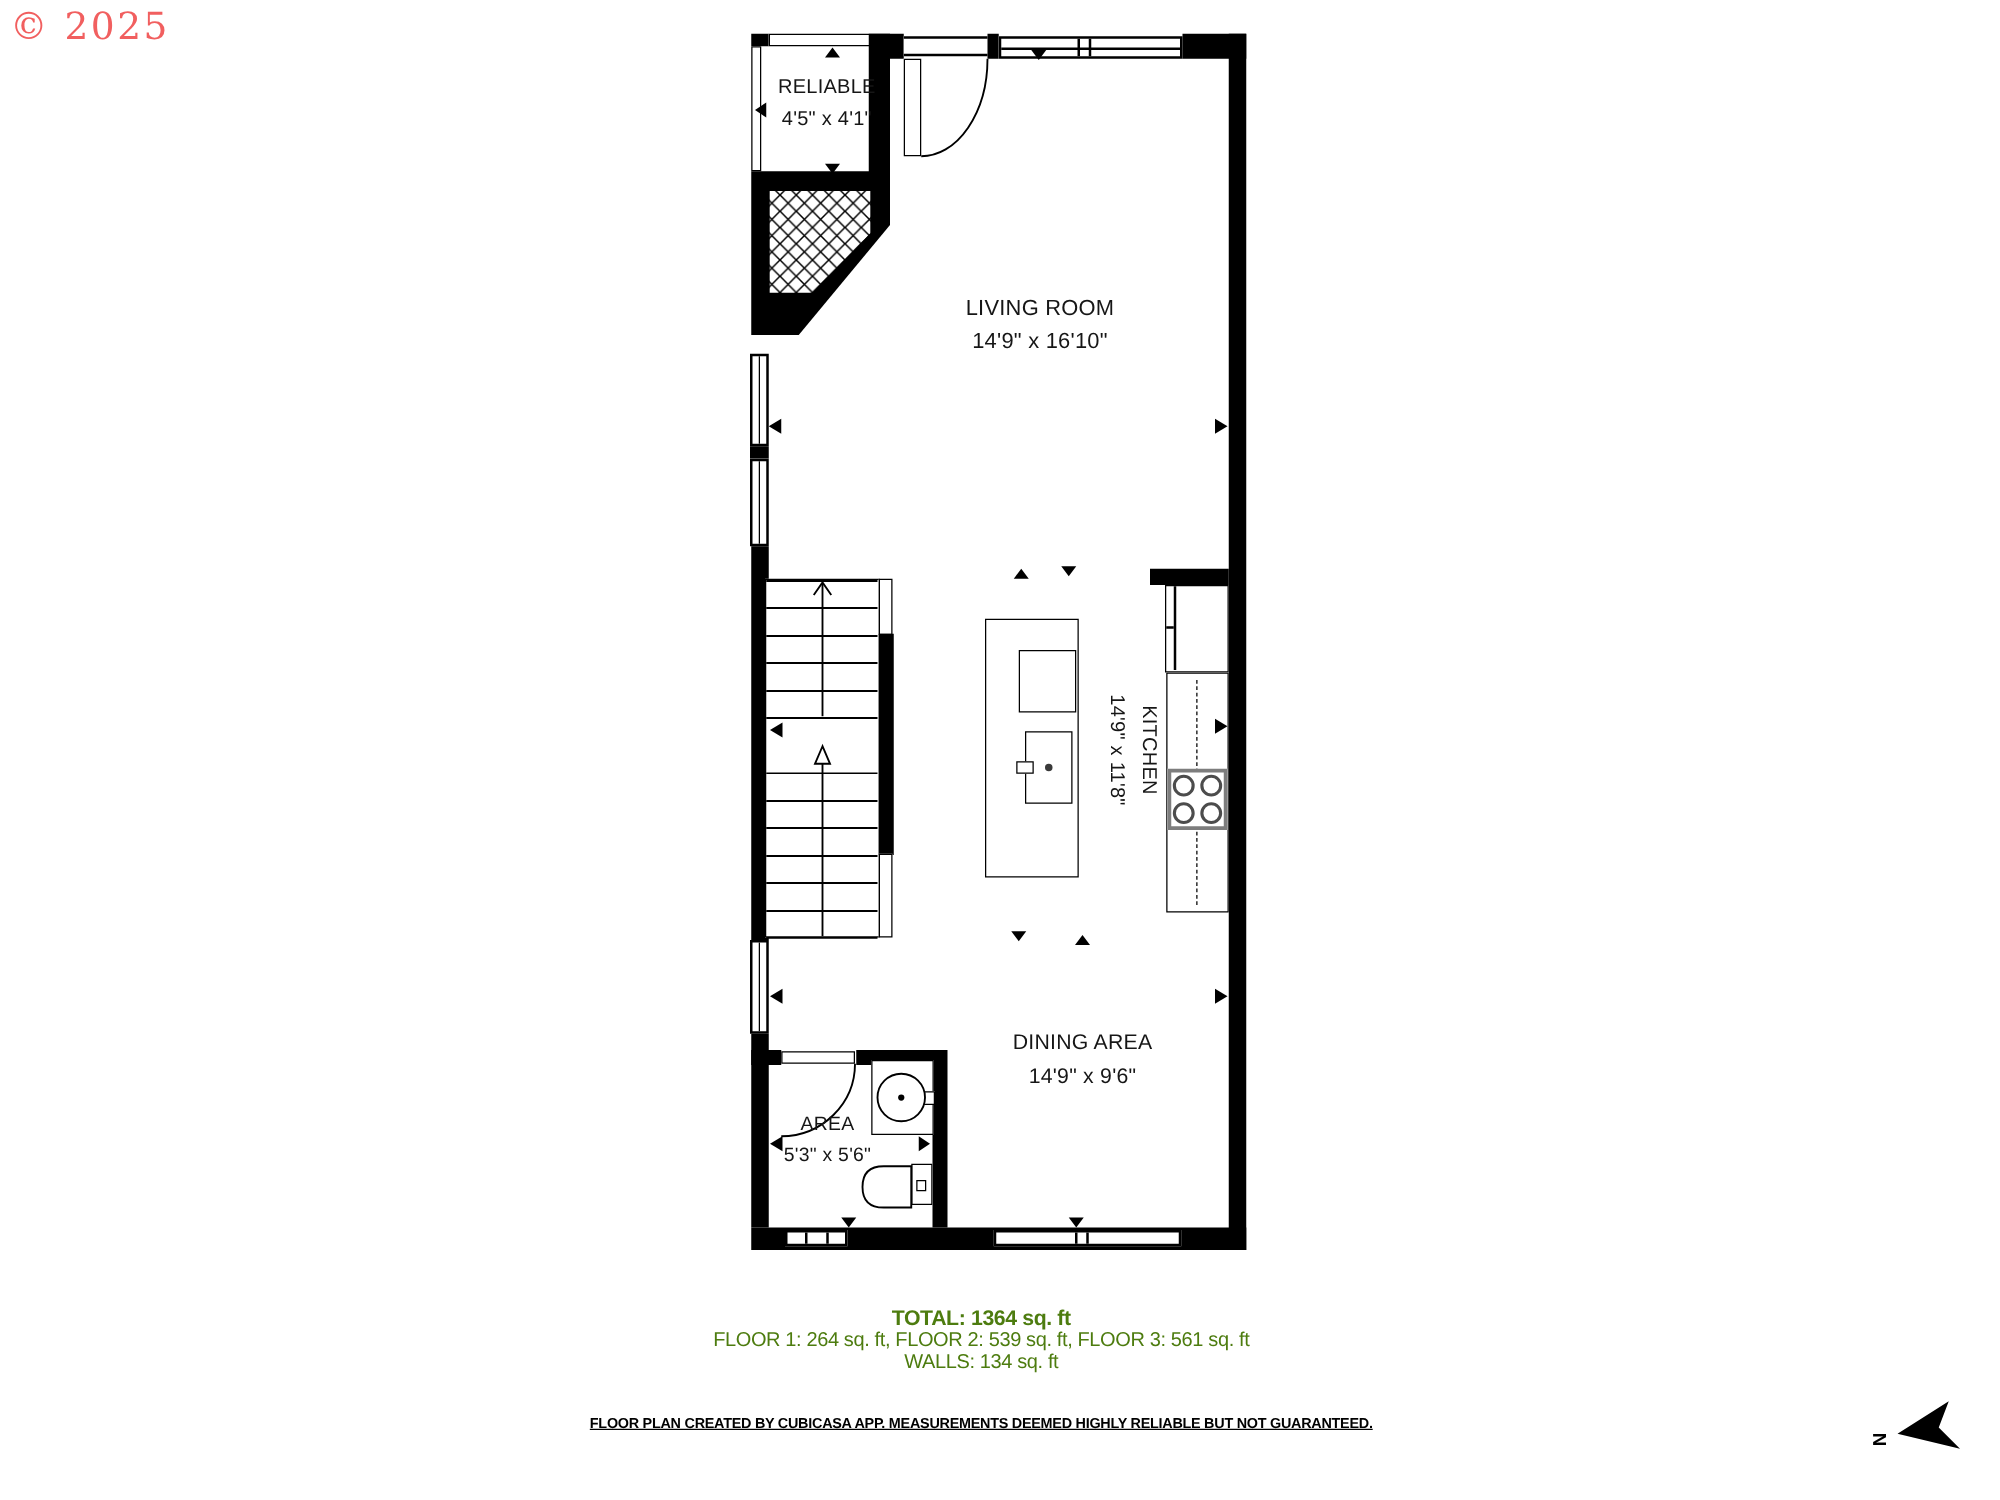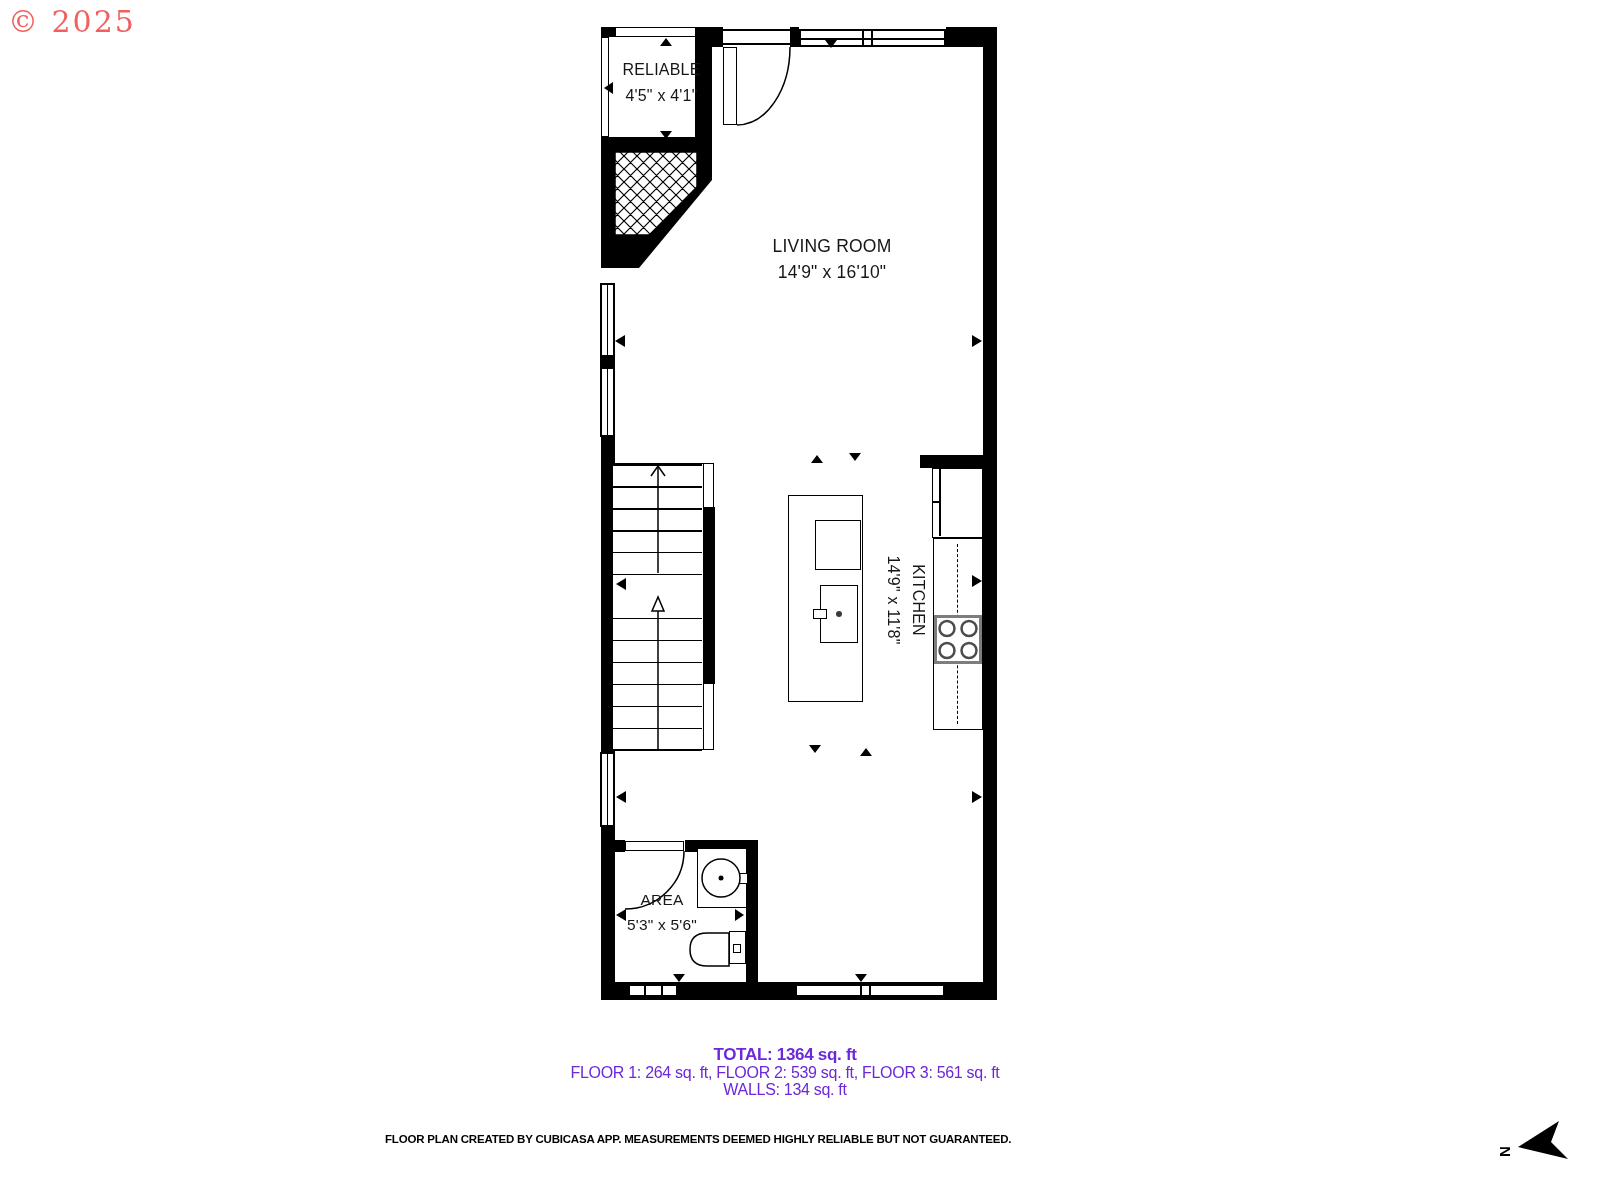--- a/index.html
+++ b/index.html
@@ -14,24 +14,24 @@
   .dash{position:absolute;width:0;border-left:1.5px dashed #000;}
   .stairs{position:absolute;left:612px;top:463px;width:92px;height:287px;border:1.5px solid #000;box-sizing:border-box;background:#fff;}
   .flight{position:absolute;left:0;width:89px;background:repeating-linear-gradient(to bottom,#000 0 1.5px,transparent 1.5px 22px);}
   .rlabel{position:absolute;text-align:center;color:#161616;letter-spacing:0.2px;}
   .rlabel .nm{display:block;}
   .rlabel .dm{display:block;}
   #lbl-kitchen{transform:translate(-50%,-50%) rotate(90deg);}
   #watermark{position:absolute;left:8px;top:4px;font-size:30px;color:#ef4444;letter-spacing:2px;opacity:.85;
              font-family:"DejaVu Serif",serif;}
   #footer{position:absolute;left:385px;top:1046px;width:800px;text-align:center;letter-spacing:-0.3px;
-          font-size:16px;line-height:17.5px;color:#6d28d9;}
+          font-size:16px;line-height:17.5px;color:#4d7c0f;}
   #footer .tot{font-weight:bold;font-size:17px;}
-  #disclaimer{position:absolute;left:385px;top:1133px;width:800px;text-align:left;
-              font-size:11.5px;font-weight:600;letter-spacing:-0.2px;color:#000;}
+  #disclaimer{position:absolute;left:385px;top:1133px;width:800px;text-align:center;
+              font-size:11.5px;font-weight:600;letter-spacing:-0.2px;color:#000;text-decoration:underline;}
   #north-label{position:absolute;left:1496px;top:1139px;width:18px;height:18px;font-size:15px;font-weight:600;
                transform:rotate(-90deg);color:#000;}
   svg.overlay{position:absolute;left:0;top:0;pointer-events:none;}
 </style>
 </head>
 <body>
 
 <div id="screen">
 
   <div id="watermark">© 2025</div>
@@ -174,20 +174,24 @@
   <div class="rlabel" style="left:732px;top:233px;width:200px;font-size:17.5px;line-height:26px">
     <span class="nm">LIVING ROOM</span>
     <span class="dm">14'9" x 16'10"</span>
   </div>
 
   <div class="rlabel" id="lbl-kitchen" style="left:906px;top:600px;width:160px;font-size:16px;line-height:25px">
     <span class="nm">KITCHEN</span>
     <span class="dm">14'9" x 11'8"</span>
   </div>
 
+  <div class="rlabel" style="left:766px;top:820px;width:200px;font-size:17px;line-height:27px">
+    <span class="nm">DINING AREA</span>
+    <span class="dm">14'9" x 9'6"</span>
+  </div>
 
   <div class="rlabel" style="left:594px;top:887px;width:136px;font-size:15.5px;line-height:25px">
     <span class="nm">AREA</span>
     <span class="dm">5'3" x 5'6"</span>
   </div>
 
   <div id="footer">
     <div class="tot">TOTAL: 1364 sq. ft</div>
     <div>FLOOR 1: 264 sq. ft, FLOOR 2: 539 sq. ft, FLOOR 3: 561 sq. ft</div>
     <div>WALLS: 134 sq. ft</div>

